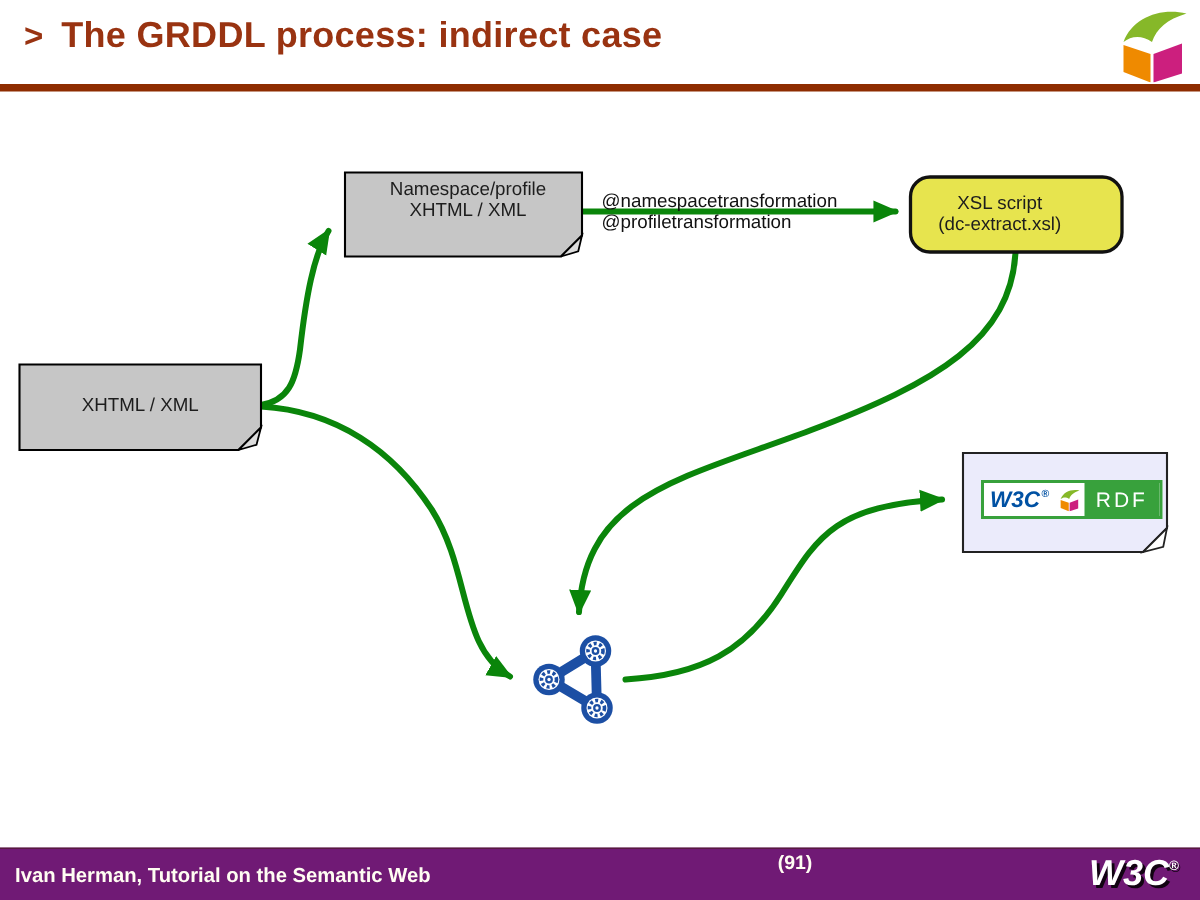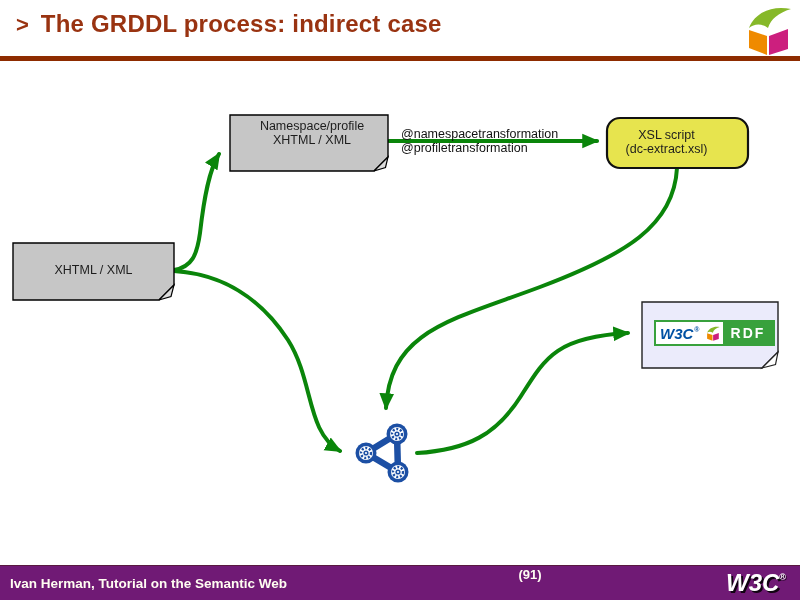--- a/index.html
+++ b/index.html
@@ -22,21 +22,21 @@
   .attr-labels{position:absolute;left:401px;top:102px;text-align:left;color:#111;
     font-size:12.5px;line-height:13.5px;margin-top:26px;}
   
   .rdf-logo{position:absolute;left:654px;top:320px;height:26px;display:flex;align-items:stretch;
     border:2px solid #38a13c;background:#ffffff;box-sizing:border-box;}
   .rdf-logo-w3c{display:flex;align-items:center;padding:0 2px 0 4px;color:#0051a3;
     font-weight:bold;font-style:italic;font-size:15px;}
   .rdf-logo-reg{font-size:7px;vertical-align:super;font-style:normal;margin-left:1px;transform:translateY(-4px);}
   .rdf-logo-cube{display:flex;align-items:center;padding:0 3px;}
   .rdf-logo-rdf{display:flex;align-items:center;background:#38a13c;color:#ffffff;
-    font-weight:bold;font-size:14px;letter-spacing:2px;padding:0 8px;}
+    font-weight:normal;font-size:14px;letter-spacing:2px;padding:0 8px;}
   
   .footer{position:absolute;left:0;bottom:0;width:800px;height:35px;background:#701a75;
     border-top:1px solid rgba(60,25,0,.45);box-sizing:border-box;}
   .footer-author{position:absolute;left:10px;top:0;height:34px;display:flex;align-items:center;
     color:#fffdf2;font-size:13.5px;font-weight:bold;}
   .footer-page{position:absolute;left:500px;width:60px;top:0;height:17px;display:flex;align-items:center;
     justify-content:center;color:#fffdf2;font-size:13px;font-weight:bold;}
   .footer-w3c{position:absolute;right:14px;top:0;height:34px;display:flex;align-items:center;
     color:#ffffff;font-size:24px;font-weight:bold;font-style:italic;
     text-shadow:2px 2px 0 rgba(0,0,0,.85);}

